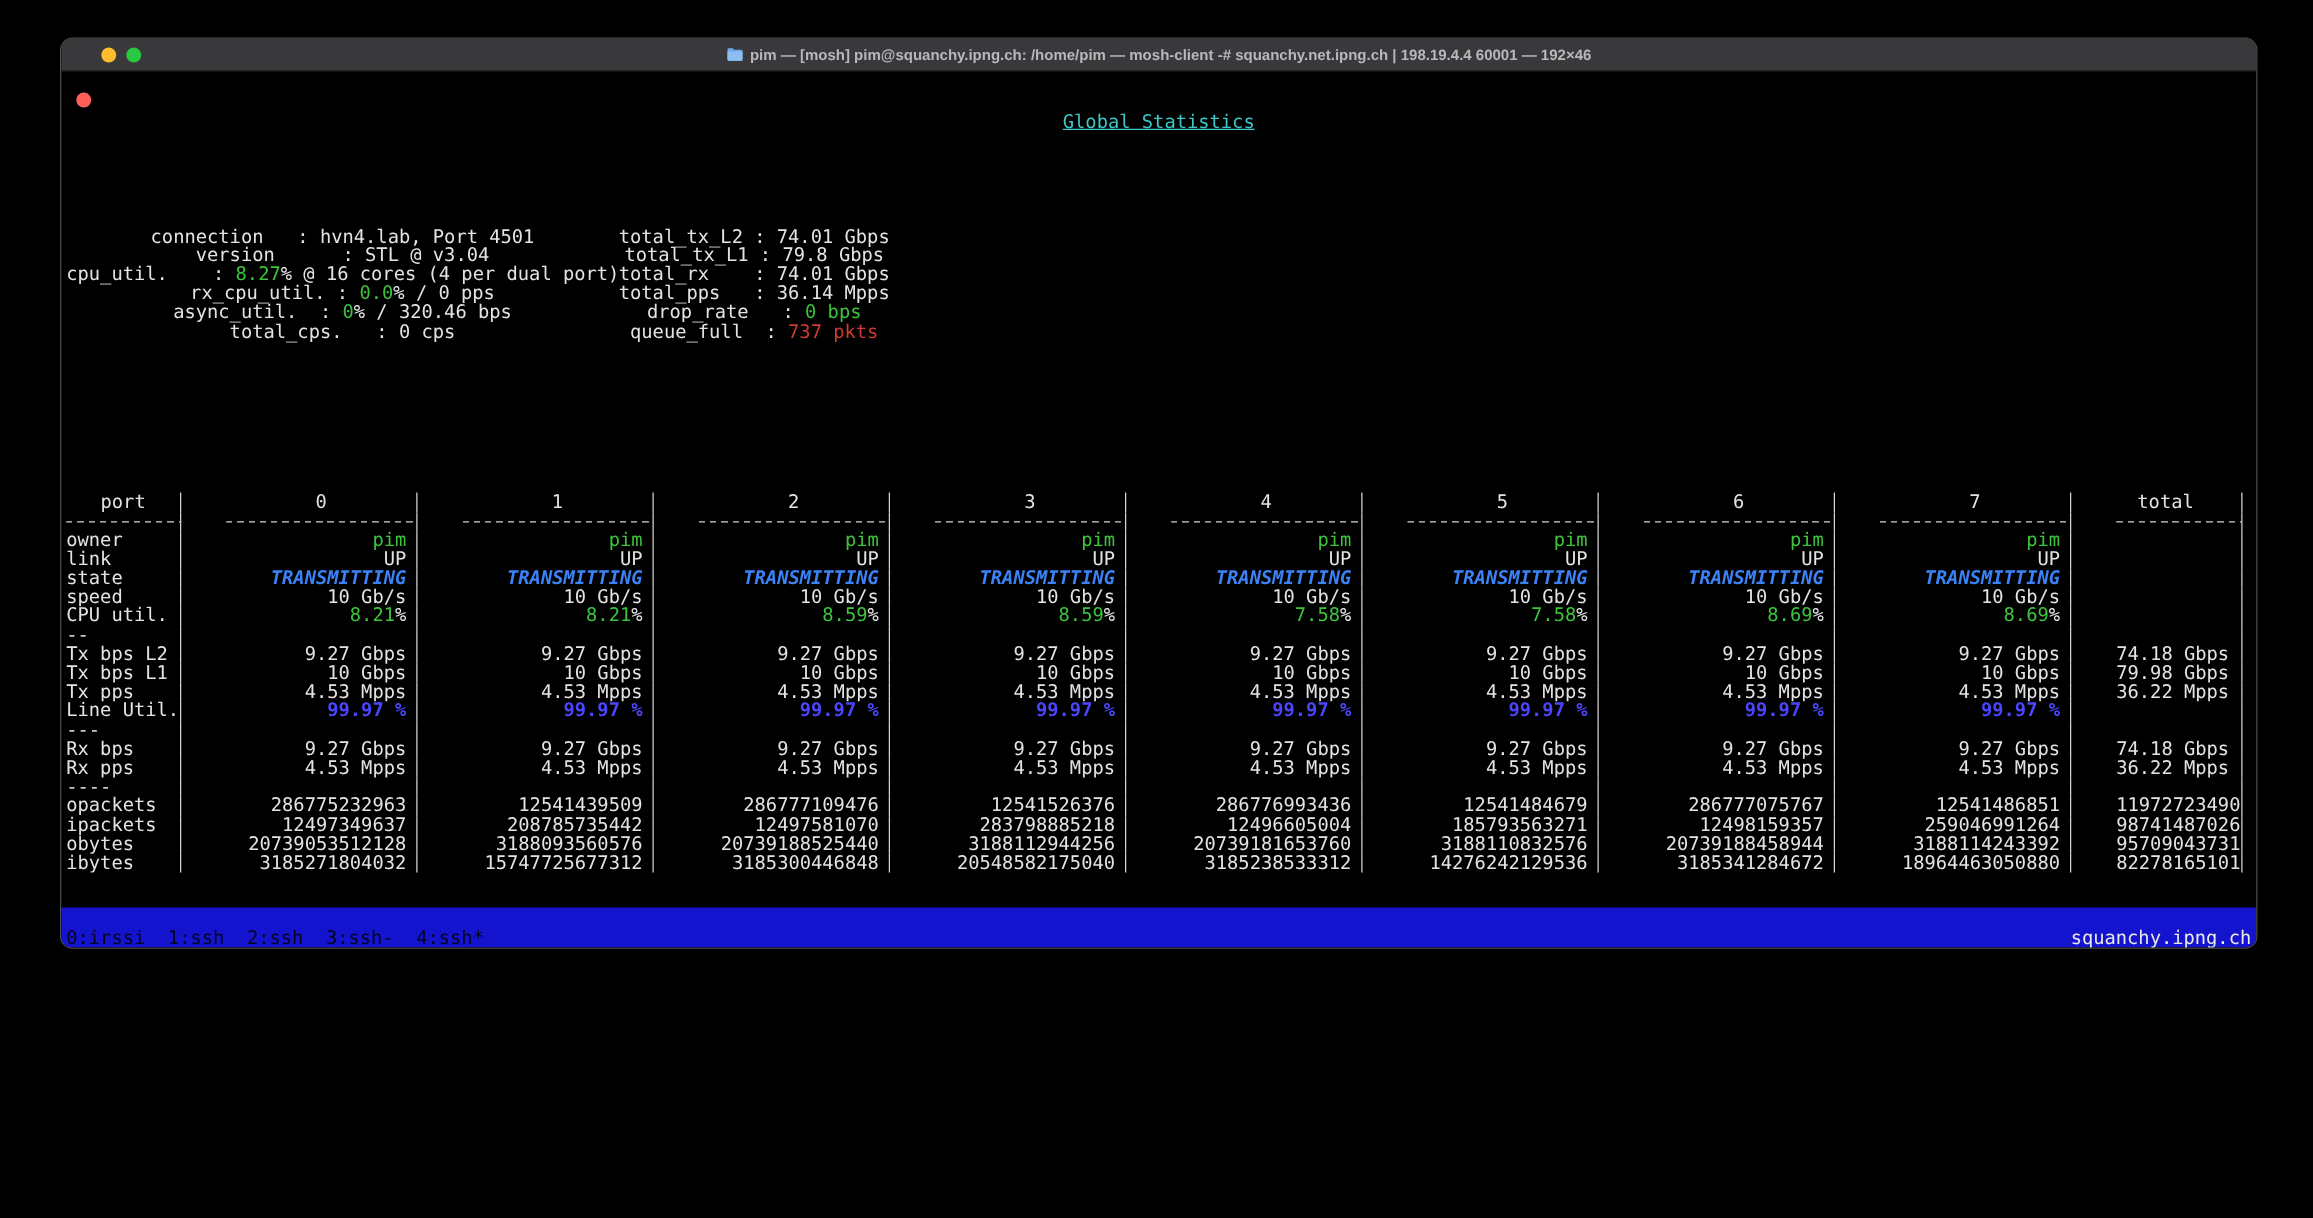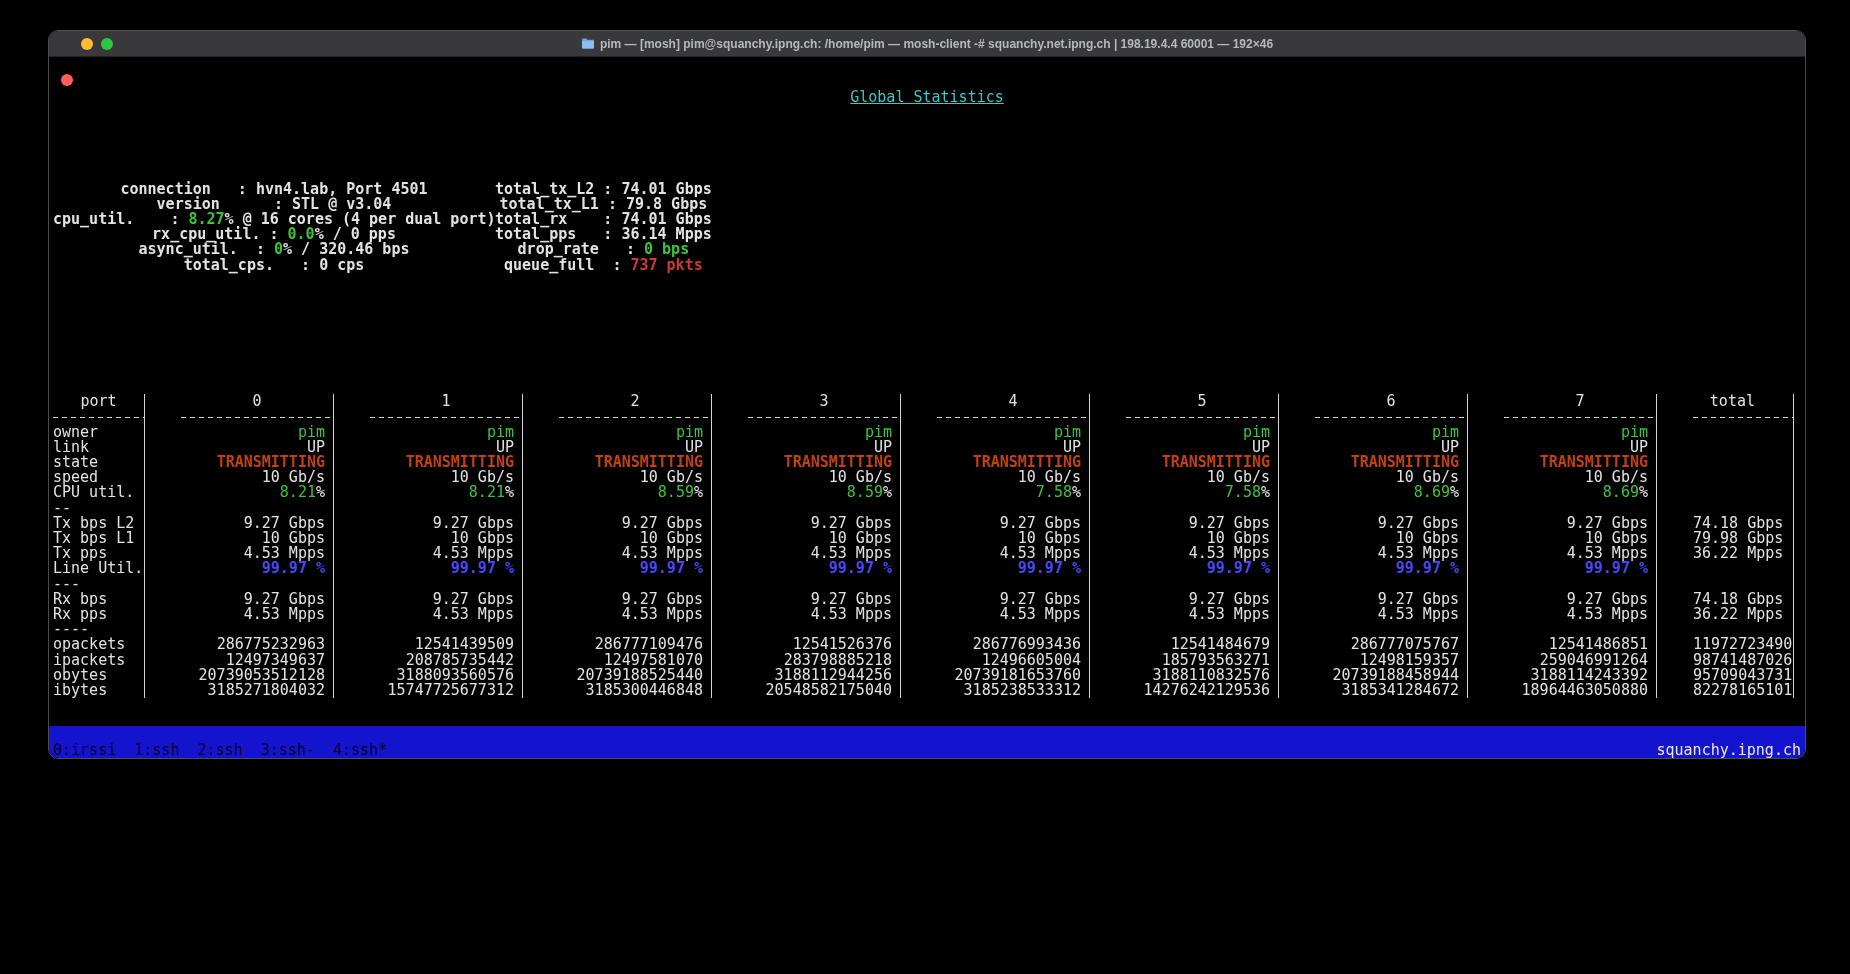--- a/index.html
+++ b/index.html
@@ -18,24 +18,24 @@
   .light.red { background:#ff5f57; } .light.yellow { background:#febc2e; } .light.green { background:#28c840; }
   .titletext { flex:1; display:flex; justify-content:center; align-items:center; gap:5px;
                font:600 12px "Liberation Sans", sans-serif; color:#b6b8ba; white-space:pre; }
 
   .term { position:absolute; top:26px; left:0; right:0; bottom:17px; padding:3px 4px 0 4px;
           font-size:15px; line-height:15.2px; color:#e3e3e3; white-space:pre; overflow:hidden; }
   .row { height:15.2px;text-align:center; }
   .spacer { height:15.2px; }
   .heading { color:#3fc6c6; text-decoration:underline; }
 
-  .gs { display:flex;font-weight:bold; }
+  .gs { display:flex; }
   .gs-col-left { width:442px; }
   .green  { color:#3cc43c; }
-  .bgreen { color:#c2410c; font-weight:bold; }
+  .bgreen { color:#3b82f6; font-weight:bold;font-style:italic; }
   .blue   { color:#4a46ff; font-weight:bold;margin-left:26px; }
   .red    { color:#cd3a34;margin-top:36px; }
 
   .ptable { width:1741px; }
   .pt-row { display:grid; grid-template-columns:92px repeat(8,153px) 1fr; height:15.2px;gap:36px; }
   .pt-cell { border-right:1px solid #d4d4d4; text-align:right; padding-right:8px; overflow:hidden; }
   .pt-cell.lbl { text-align:left; padding-right:0; }
   .pt-head .pt-cell { text-align:center; padding-right:0; }
   .pt-head .pt-cell.lbl { text-align:center; }
   .pt-head .pt-cell.tot { text-align:right; padding-right:38px; }

